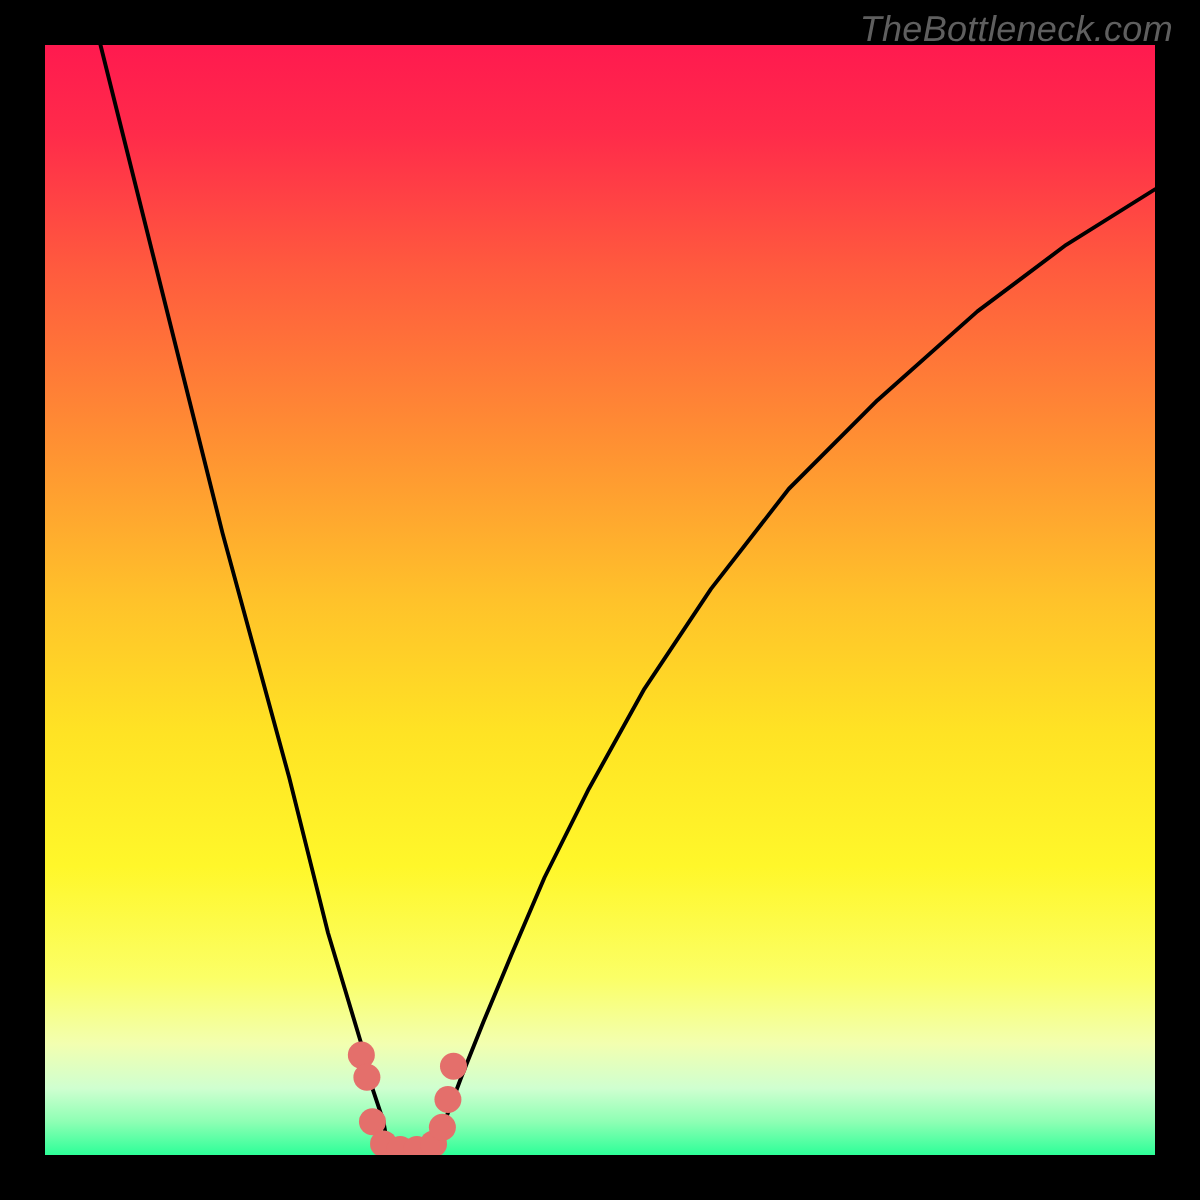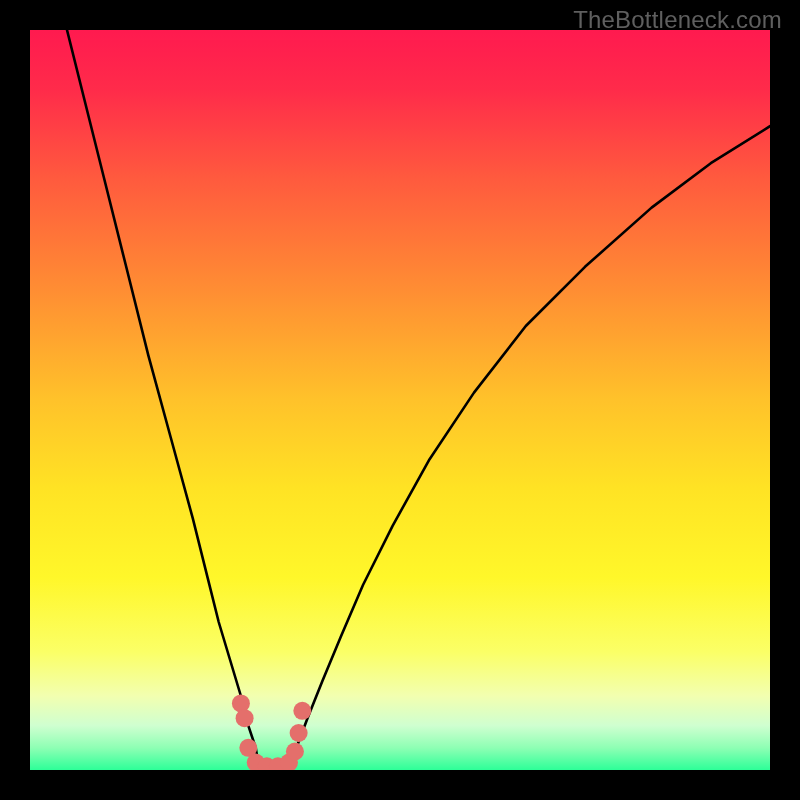--- a/index.html
+++ b/index.html
@@ -9,20 +9,21 @@
     height: 800px;
     background: #000;
     overflow: hidden;
     font-family: Arial, Helvetica, sans-serif;
   }
   .wrap {
     position: relative;
     width: 800px;
     height: 800px;
     background: #000;
+    font-style: italic;
   }
   .plot-area {
     position: absolute;
     left: 30px;
     top: 30px;
     width: 740px;
     height: 740px;
   }
   .watermark {
     position: absolute;

